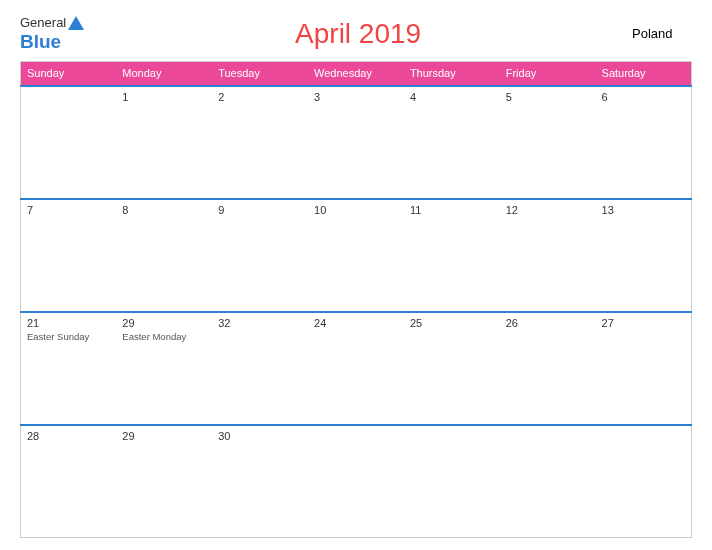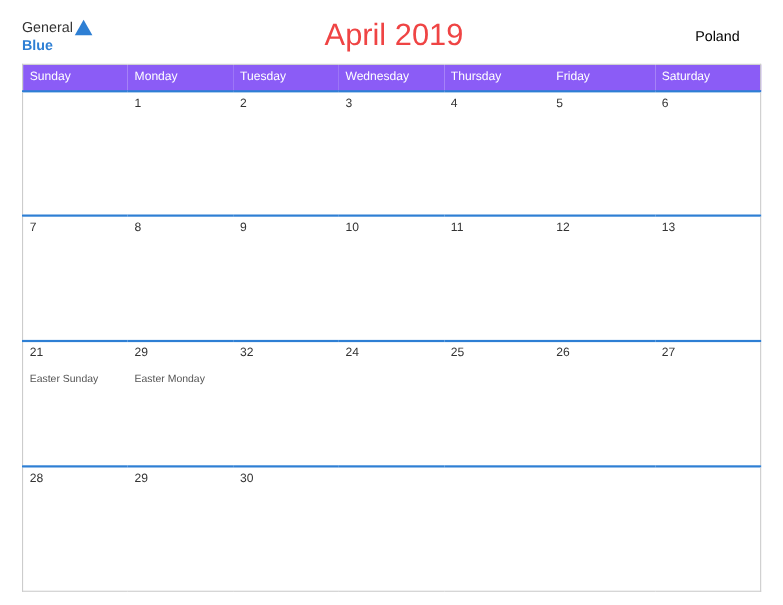--- a/index.html
+++ b/index.html
@@ -28,21 +28,21 @@
       align-items: center;
       gap: 0px;
     }
     .logo-text-general {
       font-size: 13px;
       color: #333;
       font-weight: normal;
       line-height: 1;
     }
     .logo-text-blue {
-      font-size: 13px;
+      font-size: 19px;
       color: #2e7fd4;
       font-weight: bold;
       line-height: 1;
     }
     .logo-triangle {
       width: 0;
       height: 0;
       border-left: 8px solid transparent;
       border-right: 8px solid transparent;
       border-bottom: 14px solid #2e7fd4;
@@ -72,21 +72,21 @@
       min-width: 60px;
     }
     .calendar {
       flex: 1;
       border: 1px solid #ccc;
       border-collapse: collapse;
       width: 100%;
       table-layout: fixed;
     }
     .calendar th {
-      background-color: #8b5cf6;
+      background-color: #ec4899;
       color: #fff;
       font-size: 11px;
       font-weight: normal;
       padding: 4px 6px;
       text-align: left;
       border: none;
       height: 24px;
     }
     .calendar td {
       vertical-align: top;
@@ -99,21 +99,21 @@
     }
     .day-num {
       font-size: 11px;
       color: #333;
       display: block;
     }
     .holiday {
       font-size: 9.5px;
       color: #555;
       display: block;
-      margin-top: 12px;
+      margin-top: 2px;
       line-height: 1.3;
     }
   </style>
 </head>
 <body>
 
 <div class="page">
   <div class="header">
     <div class="logo">
       <div class="logo-stack">

